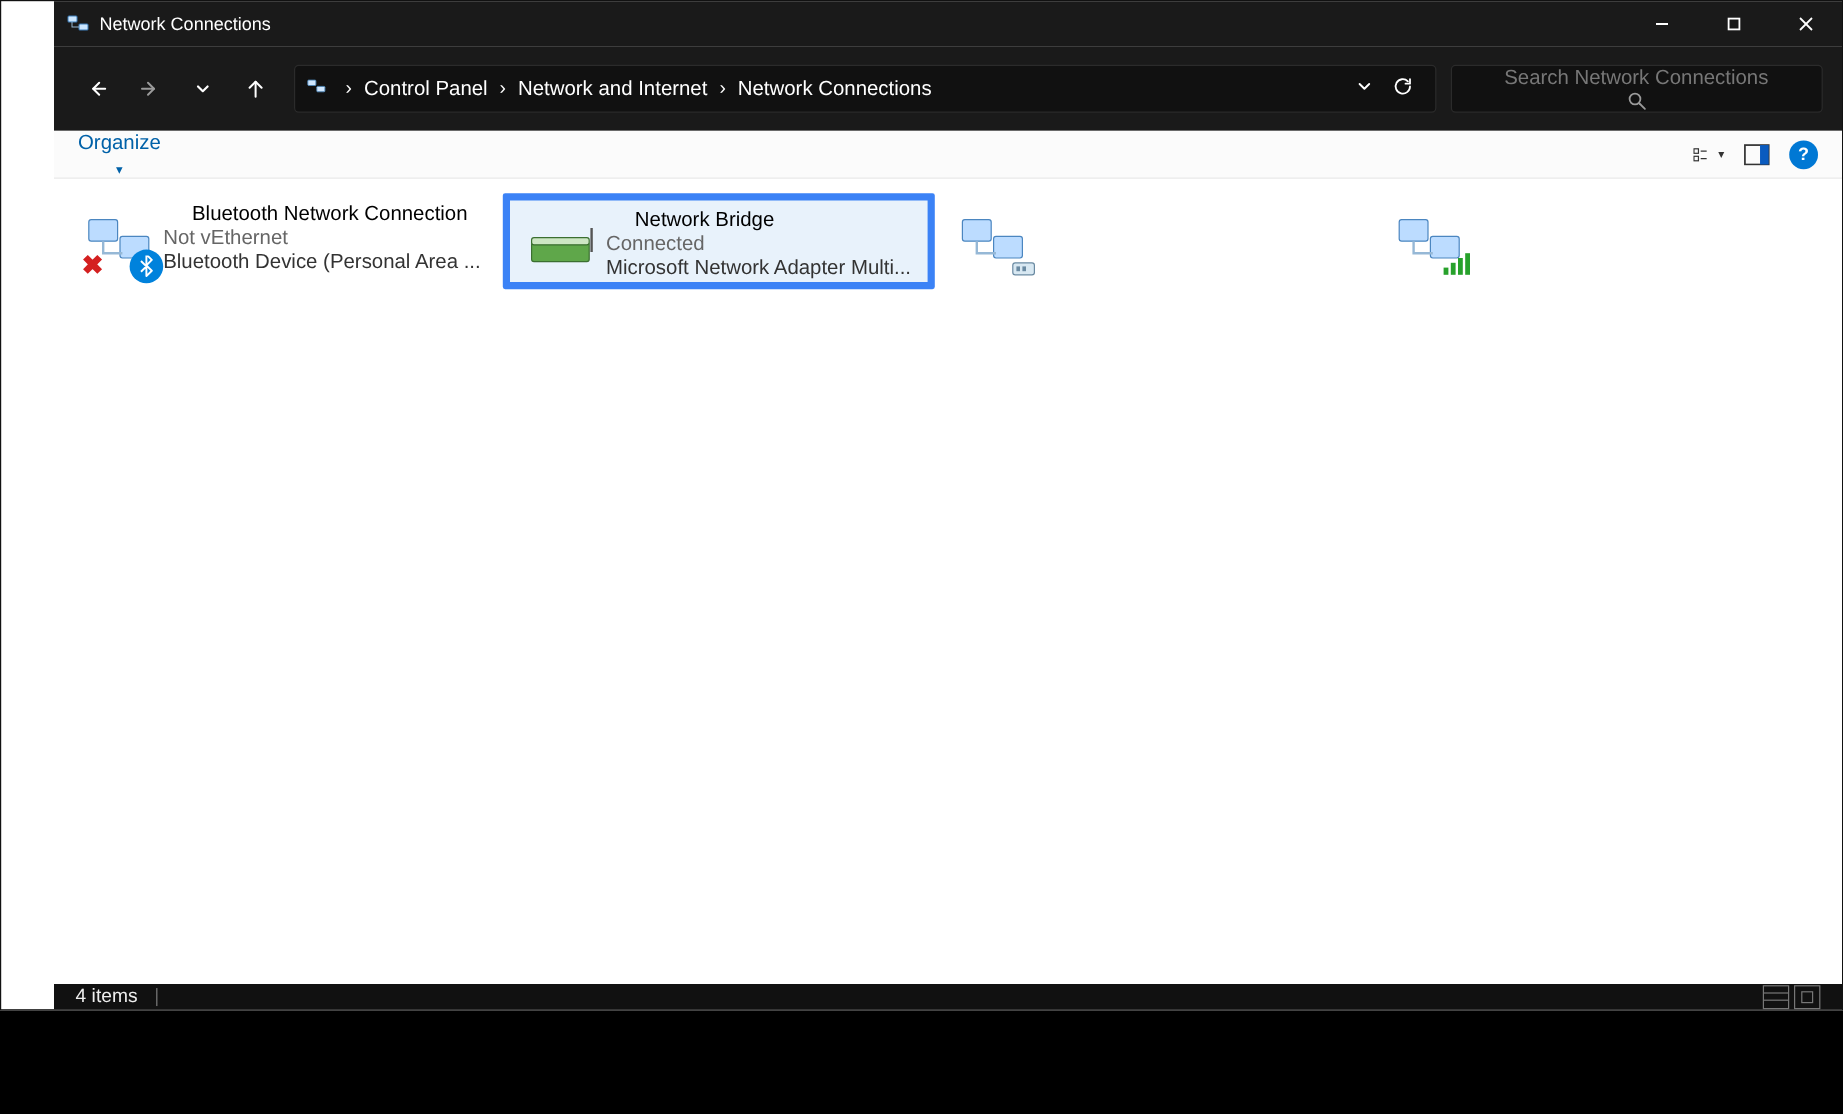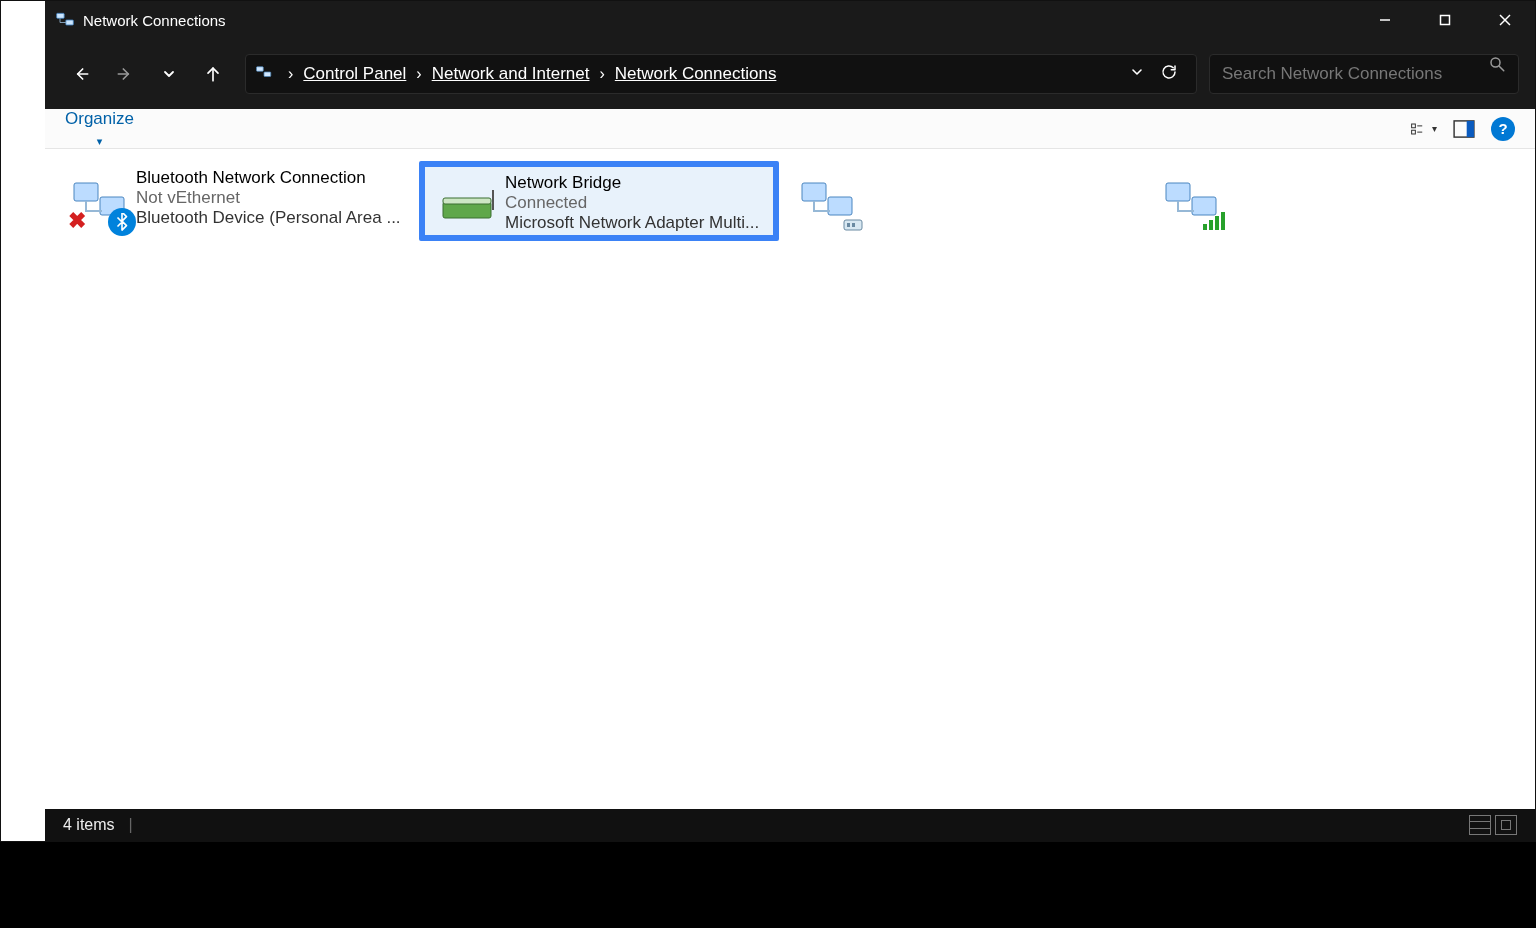--- a/index.html
+++ b/index.html
@@ -9,46 +9,46 @@
   .titlebar { height: 38px; background: #1a1a1a; color: #fff; display: flex; align-items: center; padding-left: 10px; font-size: 15px; }
   .titlebar .icon { width: 20px; height: 20px; margin-right: 8px; display:flex; align-items:center; }
   .titlebar-spacer { flex: 1; }
   .titlebar-buttons { display: flex; }
   .titlebar-btn { width: 60px; height: 38px; display: flex; align-items: center; justify-content: center; color: #fff; }
   
   .navbar { height: 70px; background: #1a1a1a; display: flex; align-items: center; padding: 0 16px 0 16px; gap: 4px; }
   .nav-btn { width: 40px; height: 40px; display: flex; align-items: center; justify-content: center; color: #fff; border-radius: 4px; }
   .addressbar { flex: 1; height: 40px; background: #111; border: 1px solid #2b2b2b; border-radius: 4px; display: flex; align-items: center; padding: 0 8px; color: #fff; margin-left: 8px; margin-right: 8px; }
   .breadcrumbs { display: flex; align-items: center; flex: 1; overflow: hidden; }
-  .crumb { font-size: 17px; color: #fff; padding: 0 2px; white-space: nowrap; text-decoration: underline; }
+  .crumb { font-size: 17px; color: #fff; padding: 0 2px; white-space: nowrap; }
   .crumb-sep { color: #fff; padding: 0 8px; }
   .address-dd { color: #fff; padding: 0 6px; }
   .address-refresh { color: #fff; padding: 0 10px; }
-  .searchbox { width: 310px; height: 40px; background: #111; border: 1px solid #2b2b2b; border-radius: 4px; display: flex; padding: 0 12px; color: #9a9a9a; }
+  .searchbox { width: 310px; height: 40px; background: #111; border: 1px solid #2b2b2b; border-radius: 4px; display: flex; align-items: center; padding: 0 12px; color: #9a9a9a; flex-direction: column; }
   .searchbox input { flex: 1; background: transparent; border: none; outline: none; color: #fff; font-size: 17px; }
   .searchbox input::placeholder { color: #777; }
   .search-icon { color: #999; }
   
   .toolbar { height: 40px; background: #fbfbfb; border-bottom: 1px solid #e5e5e5; display: flex; align-items: center; padding: 0 20px; }
   .organize { color: #0061a8; font-size: 17px; display: flex; align-items: center; gap: 6px; flex-direction: column; }
   .toolbar-spacer { flex: 1; }
   .view-icons { display: flex; gap: 14px; align-items: center; }
   .view-icons .vbtn { display:flex; align-items:center; justify-content:center; width:26px; height:26px; color:#333; }
   .help-btn { width: 24px; height: 24px; background: #0078d4; border-radius: 50%; color: #fff; display: flex; align-items: center; justify-content: center; font-size: 15px; font-weight: bold; }
   
   .content { flex: 1; background: #fff; padding: 12px 10px; display: flex; flex-wrap: wrap; align-content: flex-start; gap: 4px; overflow: auto; }
   .conn-item { width: 360px; height: 80px; display: flex; align-items: flex-start; padding: 4px 8px; border: 1px solid transparent; border-radius: 2px; }
   .conn-item.selected { border: 6px solid #3b82f6; background: #e8f2fb; }
   .conn-icon { width: 72px; height: 72px; flex: 0 0 72px; display:flex; align-items:center; justify-content:center; position:relative; }
   .conn-text { display: flex; flex-direction: column; overflow: hidden; padding-top:2px; }
-  .conn-name { font-size: 17px; color: #000; white-space: nowrap; overflow: hidden; text-overflow: ellipsis; }
+  .conn-name { font-size: 17px; color: #000; white-space: nowrap; overflow: hidden; text-overflow: ellipsis; margin-left: 24px; }
   .conn-status { font-size: 17px; color: #666; white-space: nowrap; overflow: hidden; text-overflow: ellipsis; }
   .conn-device { font-size: 17px; color: #333; white-space: nowrap; overflow: hidden; text-overflow: ellipsis; }
   
-  .statusbar { height: 32px; background: #111; color: #eee; display: flex; align-items: center; padding: 0 18px; font-size: 16px; }
+  .statusbar { height: 21px; background: #111; color: #eee; display: flex; align-items: center; padding: 0 18px; font-size: 16px; }
   .statusbar .sep { margin-left: 14px; color: #666; }
   .statusbar-spacer { flex:1; }
   .sb-icons { display:flex; gap:4px; align-items:center; }
   .sb-icons .sbtn { width:22px; height:20px; border:1px solid #777; display:flex; flex-direction:column; }
   .sb-icons .details div { flex:1; border-bottom:1px solid #777; }
   .sb-icons .details div:last-child { border-bottom:none; }
   .sb-icons .large { display:flex; align-items:center; justify-content:center; }
   .sb-icons .large .sq { width:10px; height:10px; border:1px solid #777; }
   
   .ovl-x { position:absolute; bottom:4px; left:4px; color:#d42020; font-weight:bold; font-size:22px; }

